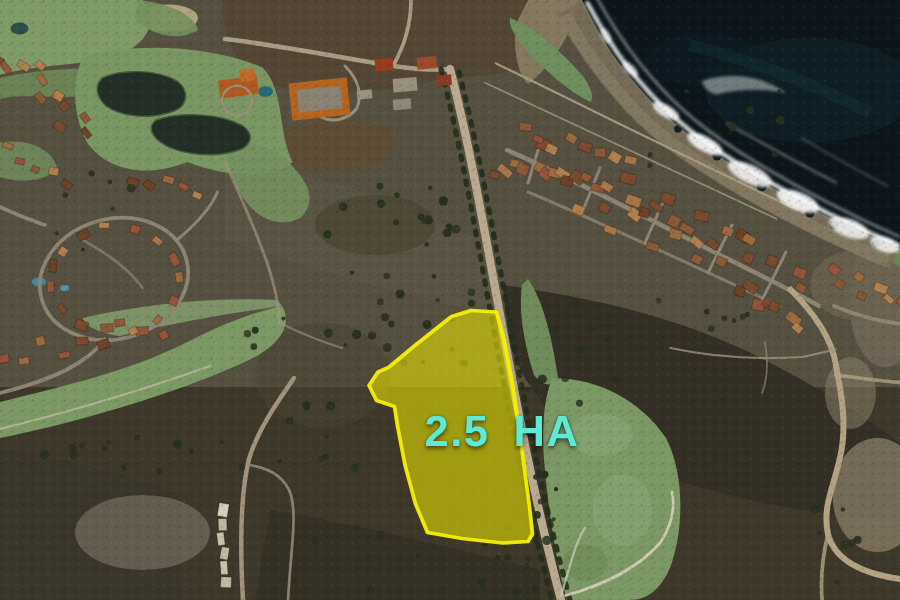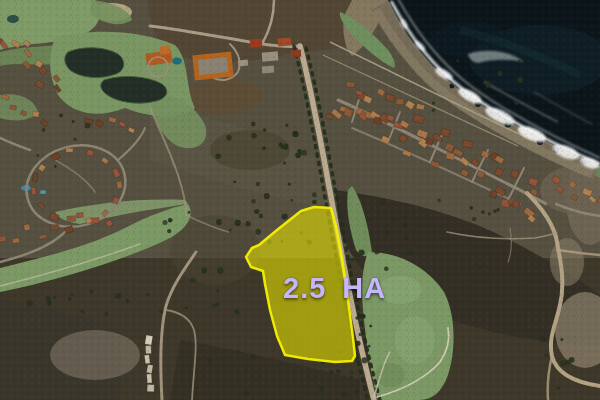--- a/index.html
+++ b/index.html
@@ -3,21 +3,21 @@
 <meta charset="utf-8">
 <style>
   html,body{margin:0;padding:0;background:#222;}
   .stage{
     position:relative;width:600px;height:400px;overflow:hidden;
     background:#565041;font-family:"Liberation Sans",sans-serif;
   }
   .stage svg{position:absolute;left:0;top:0;display:block;}
   .area-label{
     position:absolute;left:283px;top:273px;
-    color:#c4b5fd;font-weight:bold;font-size:29px;line-height:1.1;
+    color:#5eead4;font-weight:bold;font-size:29px;line-height:1.1;
     letter-spacing:1px;word-spacing:7px;white-space:nowrap;
     text-shadow:0 2px 3px rgba(0,0,0,.45),0 0 2px rgba(0,0,0,.35);
     user-select:none;pointer-events:none;
   }
 </style>
 </head>
 <body>
 
 <div class="stage">
 <svg width="600" height="400" viewBox="0 0 600 400">

